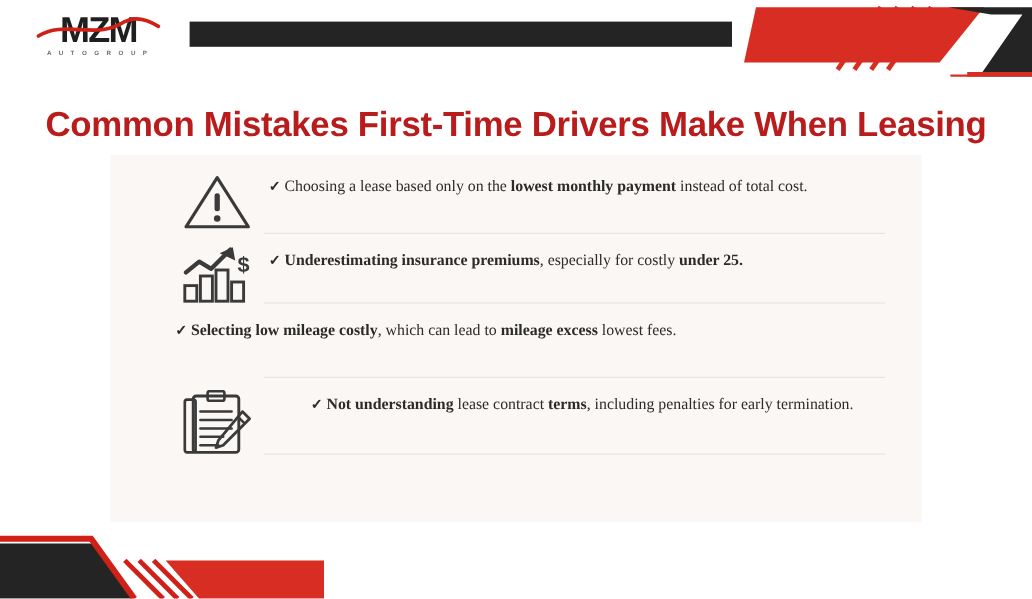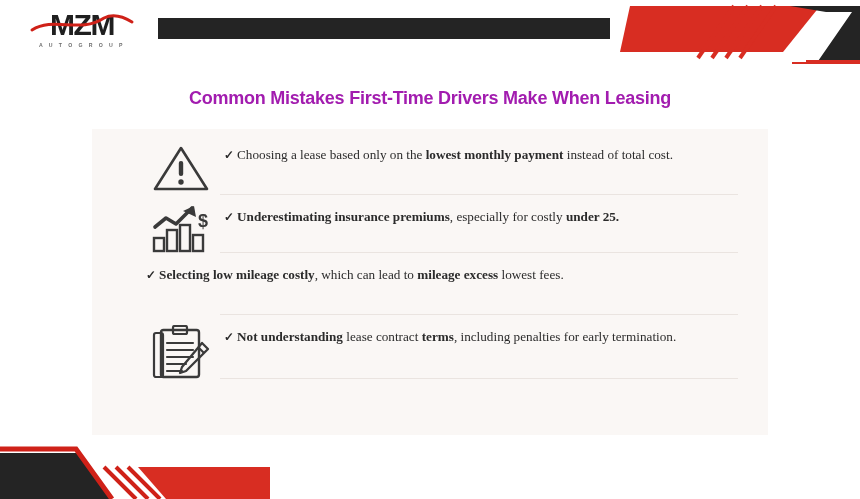--- a/index.html
+++ b/index.html
@@ -69,23 +69,23 @@
     height: 66px;
   }
 
   
   .slide-title {
     position: absolute;
     left: 0;
     right: 0;
     top: 88px;
     text-align: center;
-    font-size: 18px;
+    font-size: 29px;
     font-weight: bold;
-    color: #a21caf;
+    color: #b91c1c;
     letter-spacing: -0.25px;
     font-family: "Liberation Sans", sans-serif;
   }
 
   
   .panel {
     position: absolute;
     left: 92px;
     top: 129px;
     width: 676px;
@@ -105,21 +105,21 @@
 
   .row {
     position: relative;
     display: flex;
     align-items: flex-start;
     padding: 0 22px 0 50px;
   }
   .row.r1 { height: 66px; padding-top: 12px; }
   .row.r2 { height: 58px; padding-top: 8px; }
   .row.r3 { height: 62px; padding-top: 8px; }
-  .row.r4 { height: 64px; padding-top: 8px; }
+  .row.r4 { height: 64px; padding-top: 8px; gap: 35px; }
   .row.r5 { height: 56px; padding-top: 10px; }
 
   .row .divider {
     position: absolute;
     left: 128px;
     right: 30px;
     bottom: 0;
     height: 1px;
     background: #eae4e0;
   }

